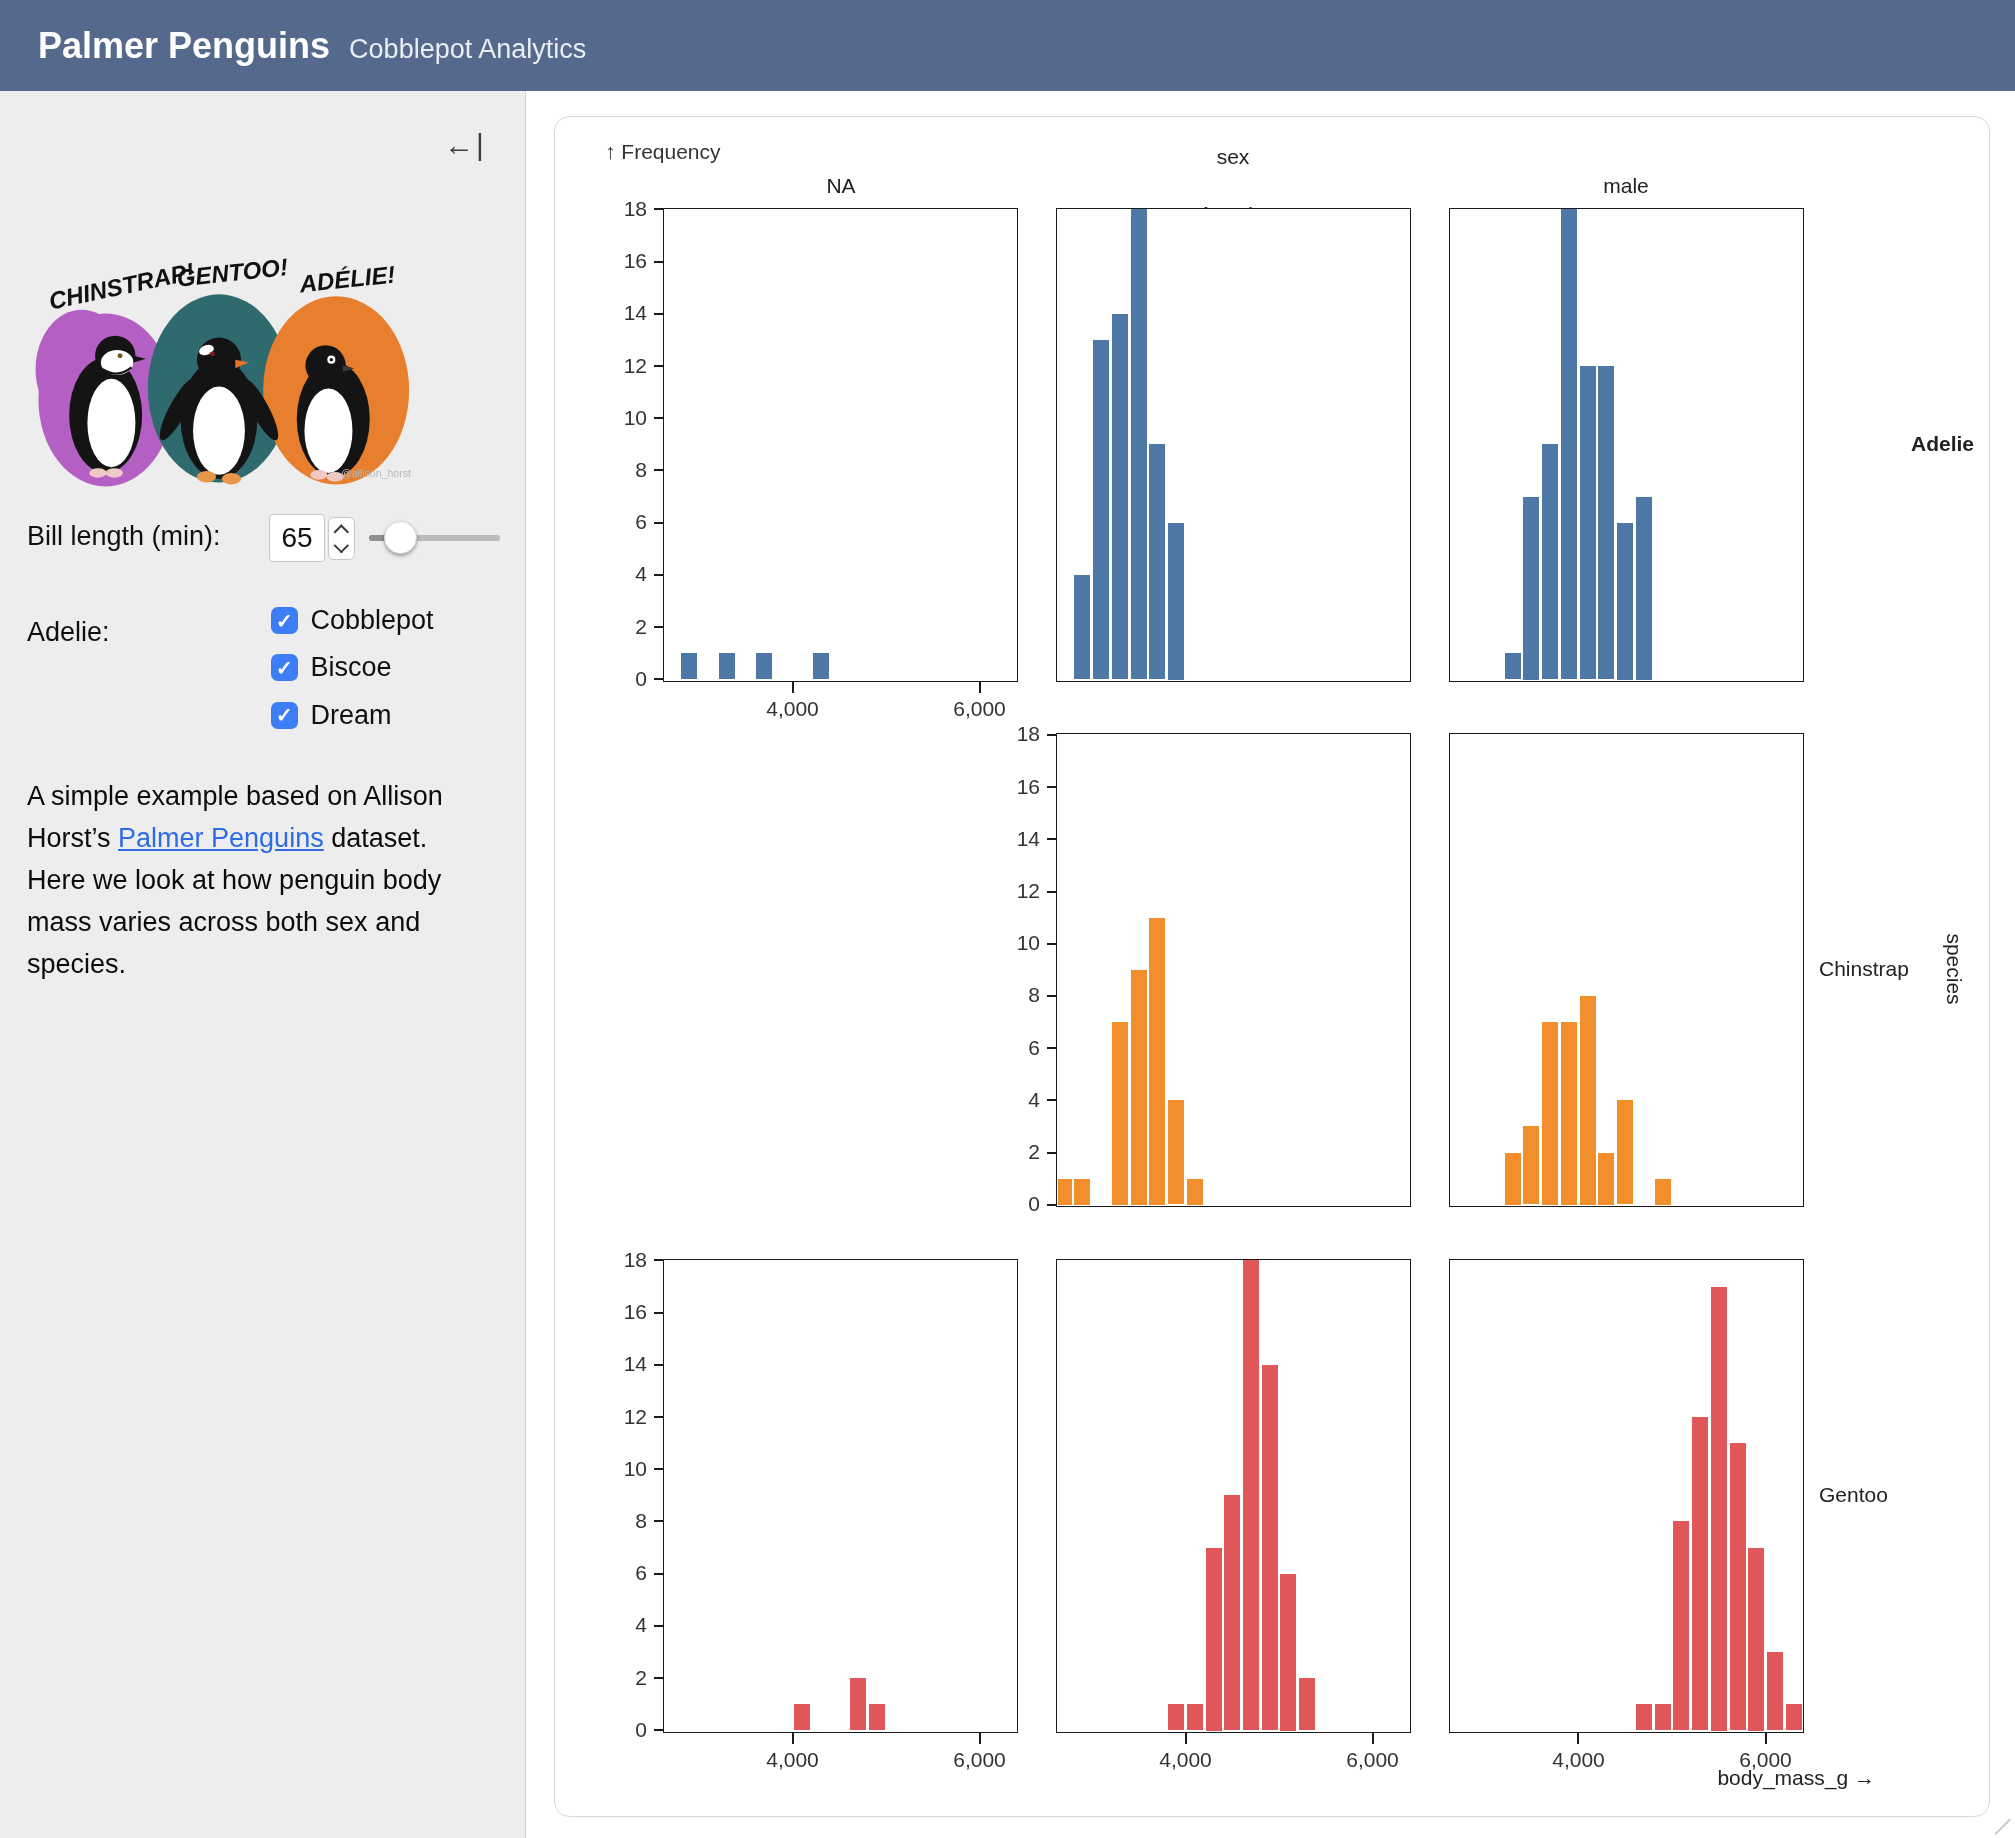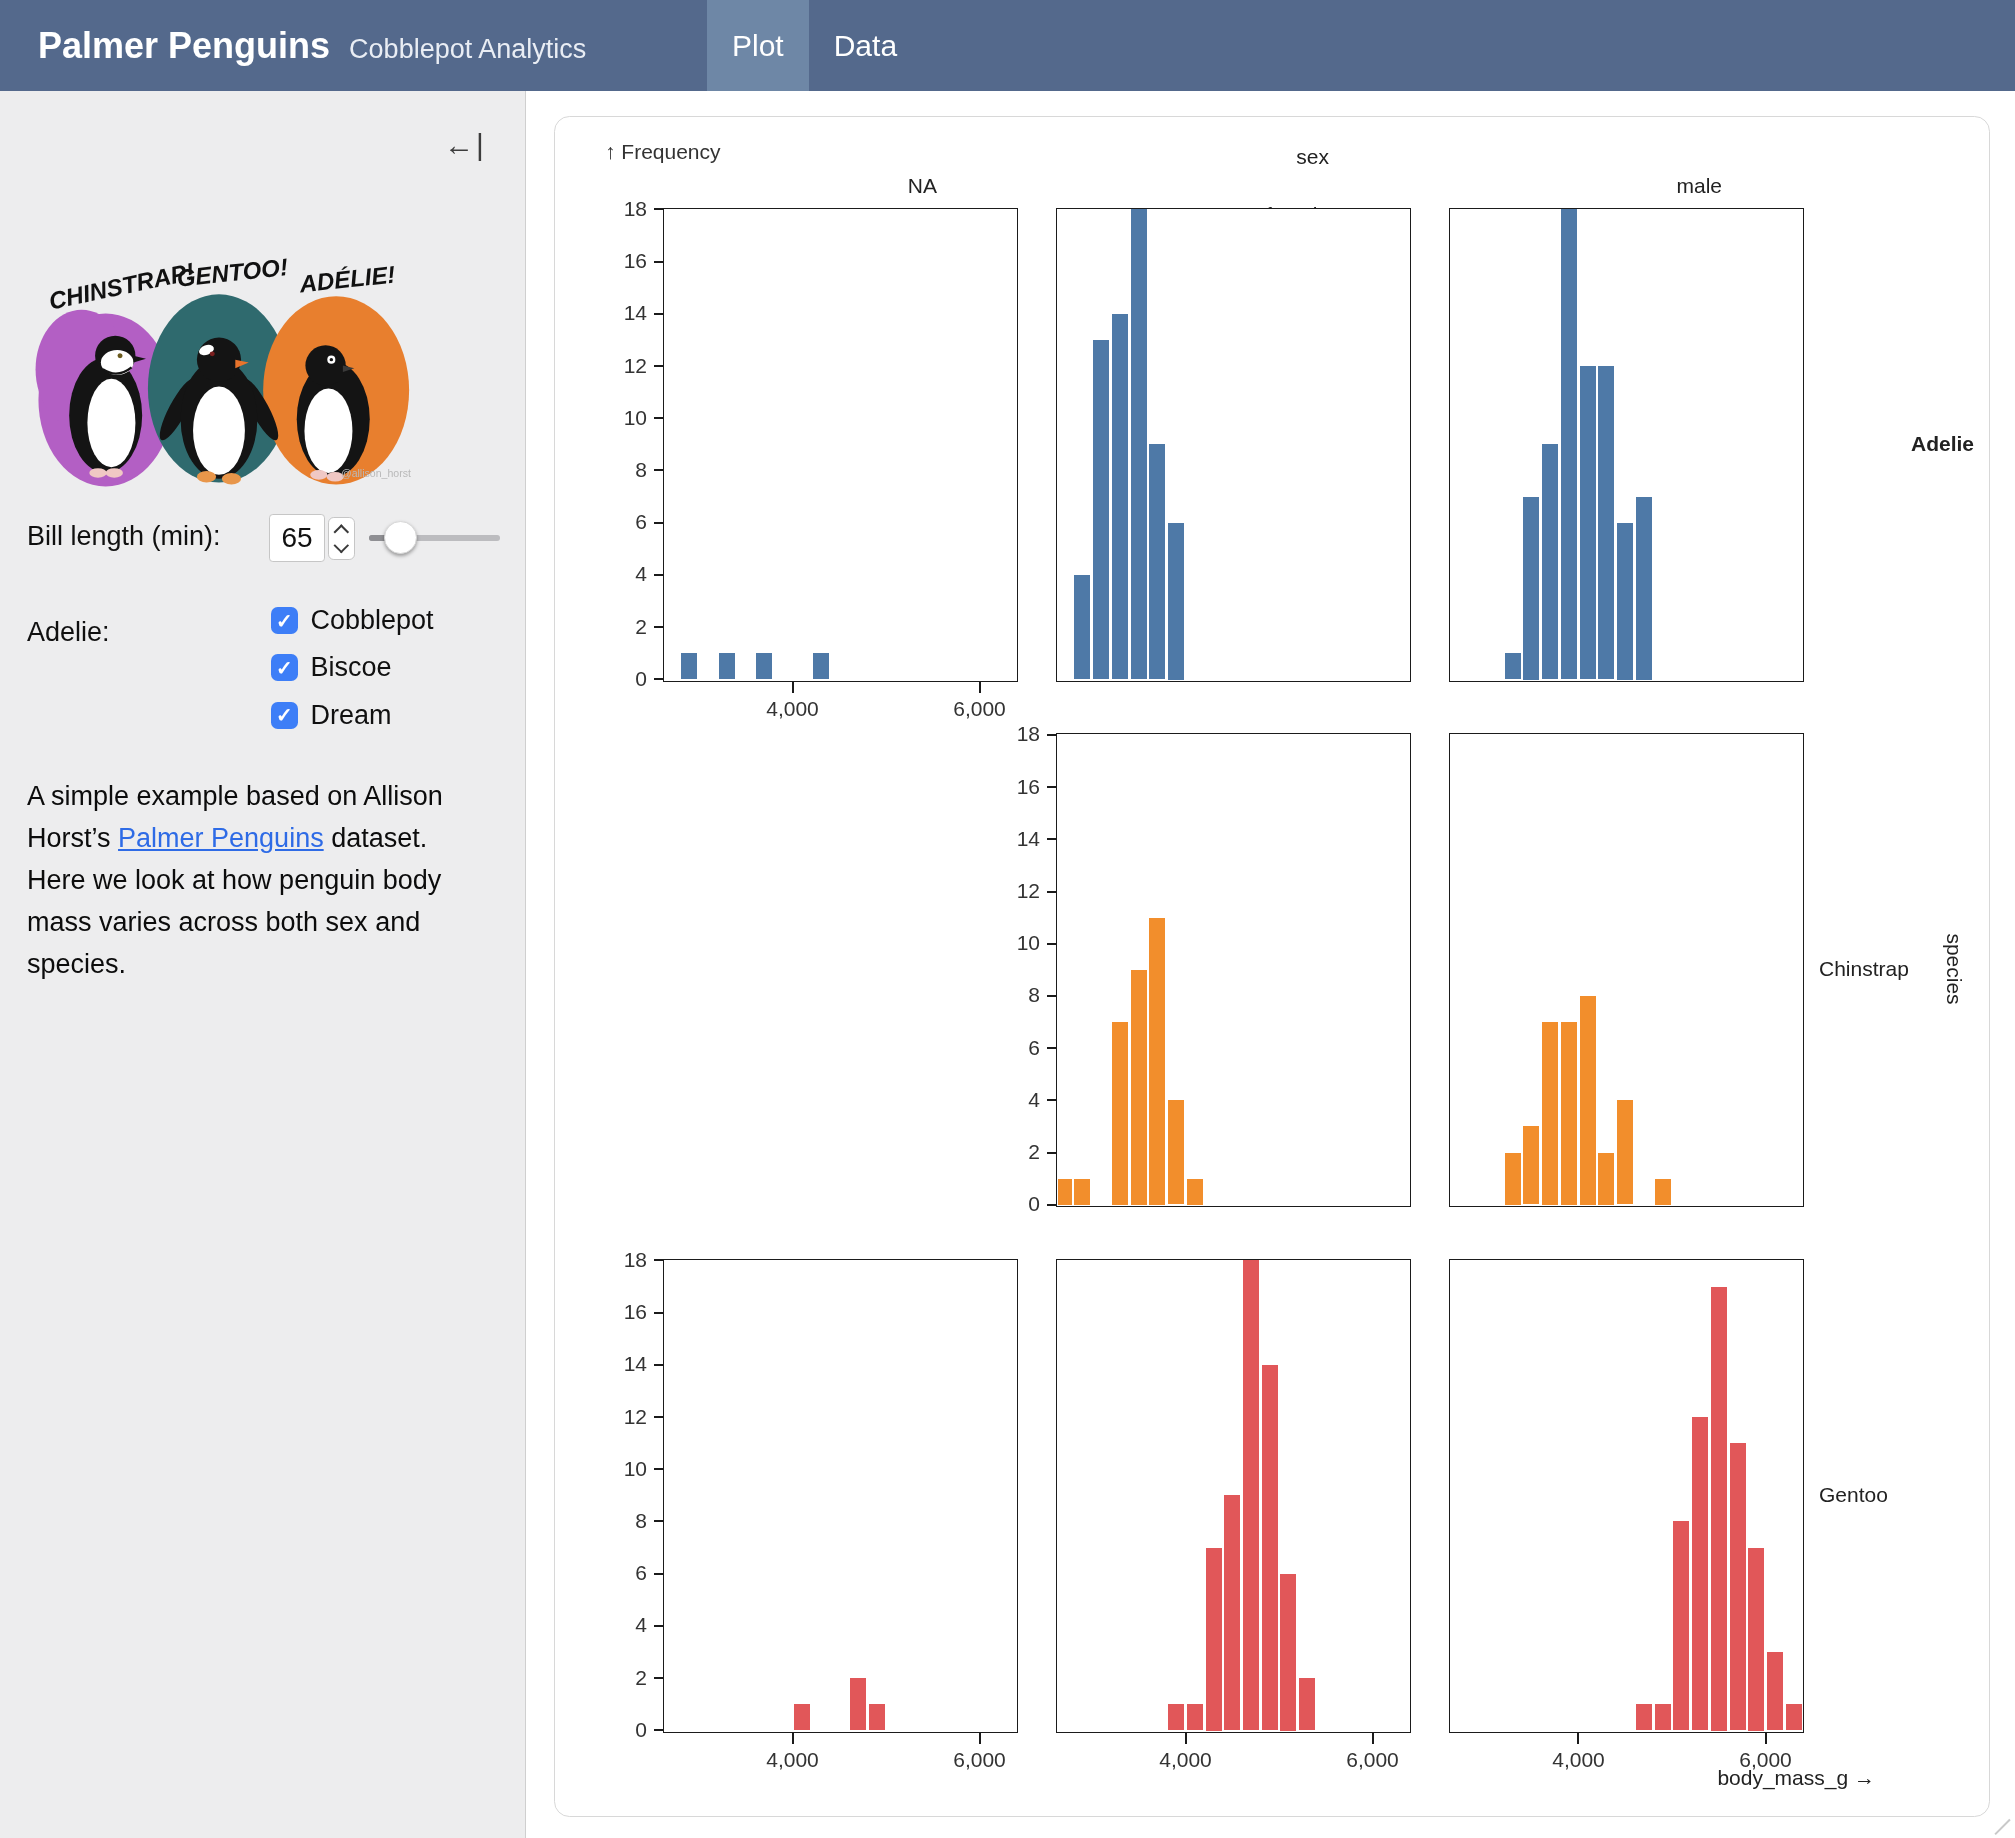--- a/index.html
+++ b/index.html
@@ -34,41 +34,37 @@
   #description{position:absolute;left:27px;top:684px;width:463px;font-size:27px;line-height:42px;color:#0c0c0c;}
   #description a{color:#2e6be6;text-decoration:underline;cursor:pointer;}
 
   
   #card{position:absolute;left:554px;top:116px;width:1436px;height:1701px;background:#fff;border:1.4px solid #d8d8d8;border-radius:15.4px;box-sizing:border-box;}
   #chart-layer{position:absolute;left:0;top:0;width:2016px;height:1839px;pointer-events:none;}
   .panel{position:absolute;border:1.9px solid #1b1b1b;background:#fff;box-sizing:border-box;}
   .bar{position:absolute;}
   .tickmark{position:absolute;background:#1b1b1b;}
   .ticklabel{position:absolute;font-size:21px;color:#333;}
-  .clab{position:absolute;text-align:right;font-size:21px;color:#222;}
+  .clab{position:absolute;text-align:center;font-size:21px;color:#222;}
   .freq{position:absolute;font-size:21px;color:#333;}
   .rlab{position:absolute;font-size:21px;color:#222;}
   .xaxislab{position:absolute;font-size:21px;color:#222;}
   .specieslab{position:absolute;font-size:21px;color:#222;transform:rotate(90deg);transform-origin:center;}
   #resize-grip{position:absolute;left:1992px;top:1826px;width:21px;height:1.9px;background:#c9c9c9;transform:rotate(-45deg);}
 </style>
 </head>
 <body>
 
 <div id="page">
 
   <div id="header">
     <div id="brand">
       <span class="title">Palmer Penguins</span>
       <span class="subtitle">Cobblepot Analytics</span>
     </div>
-    <div id="tabs">
-        <div class="tab active">Plot</div>
-        <div class="tab">Data</div>
-      </div>
   </div>
 
   <div id="sidebar">
     <div id="collapse">←|</div>
 
     <svg id="penguin-art" width="413" height="242" viewBox="0 0 430 252">
 
       <ellipse cx="85" cy="152" rx="70" ry="90" fill="#b35fc4"></ellipse>
       <ellipse cx="60" cy="120" rx="48" ry="62" fill="#b35fc4"></ellipse>
       <ellipse cx="203" cy="140" rx="74" ry="98" fill="#2f6a6e"></ellipse>

